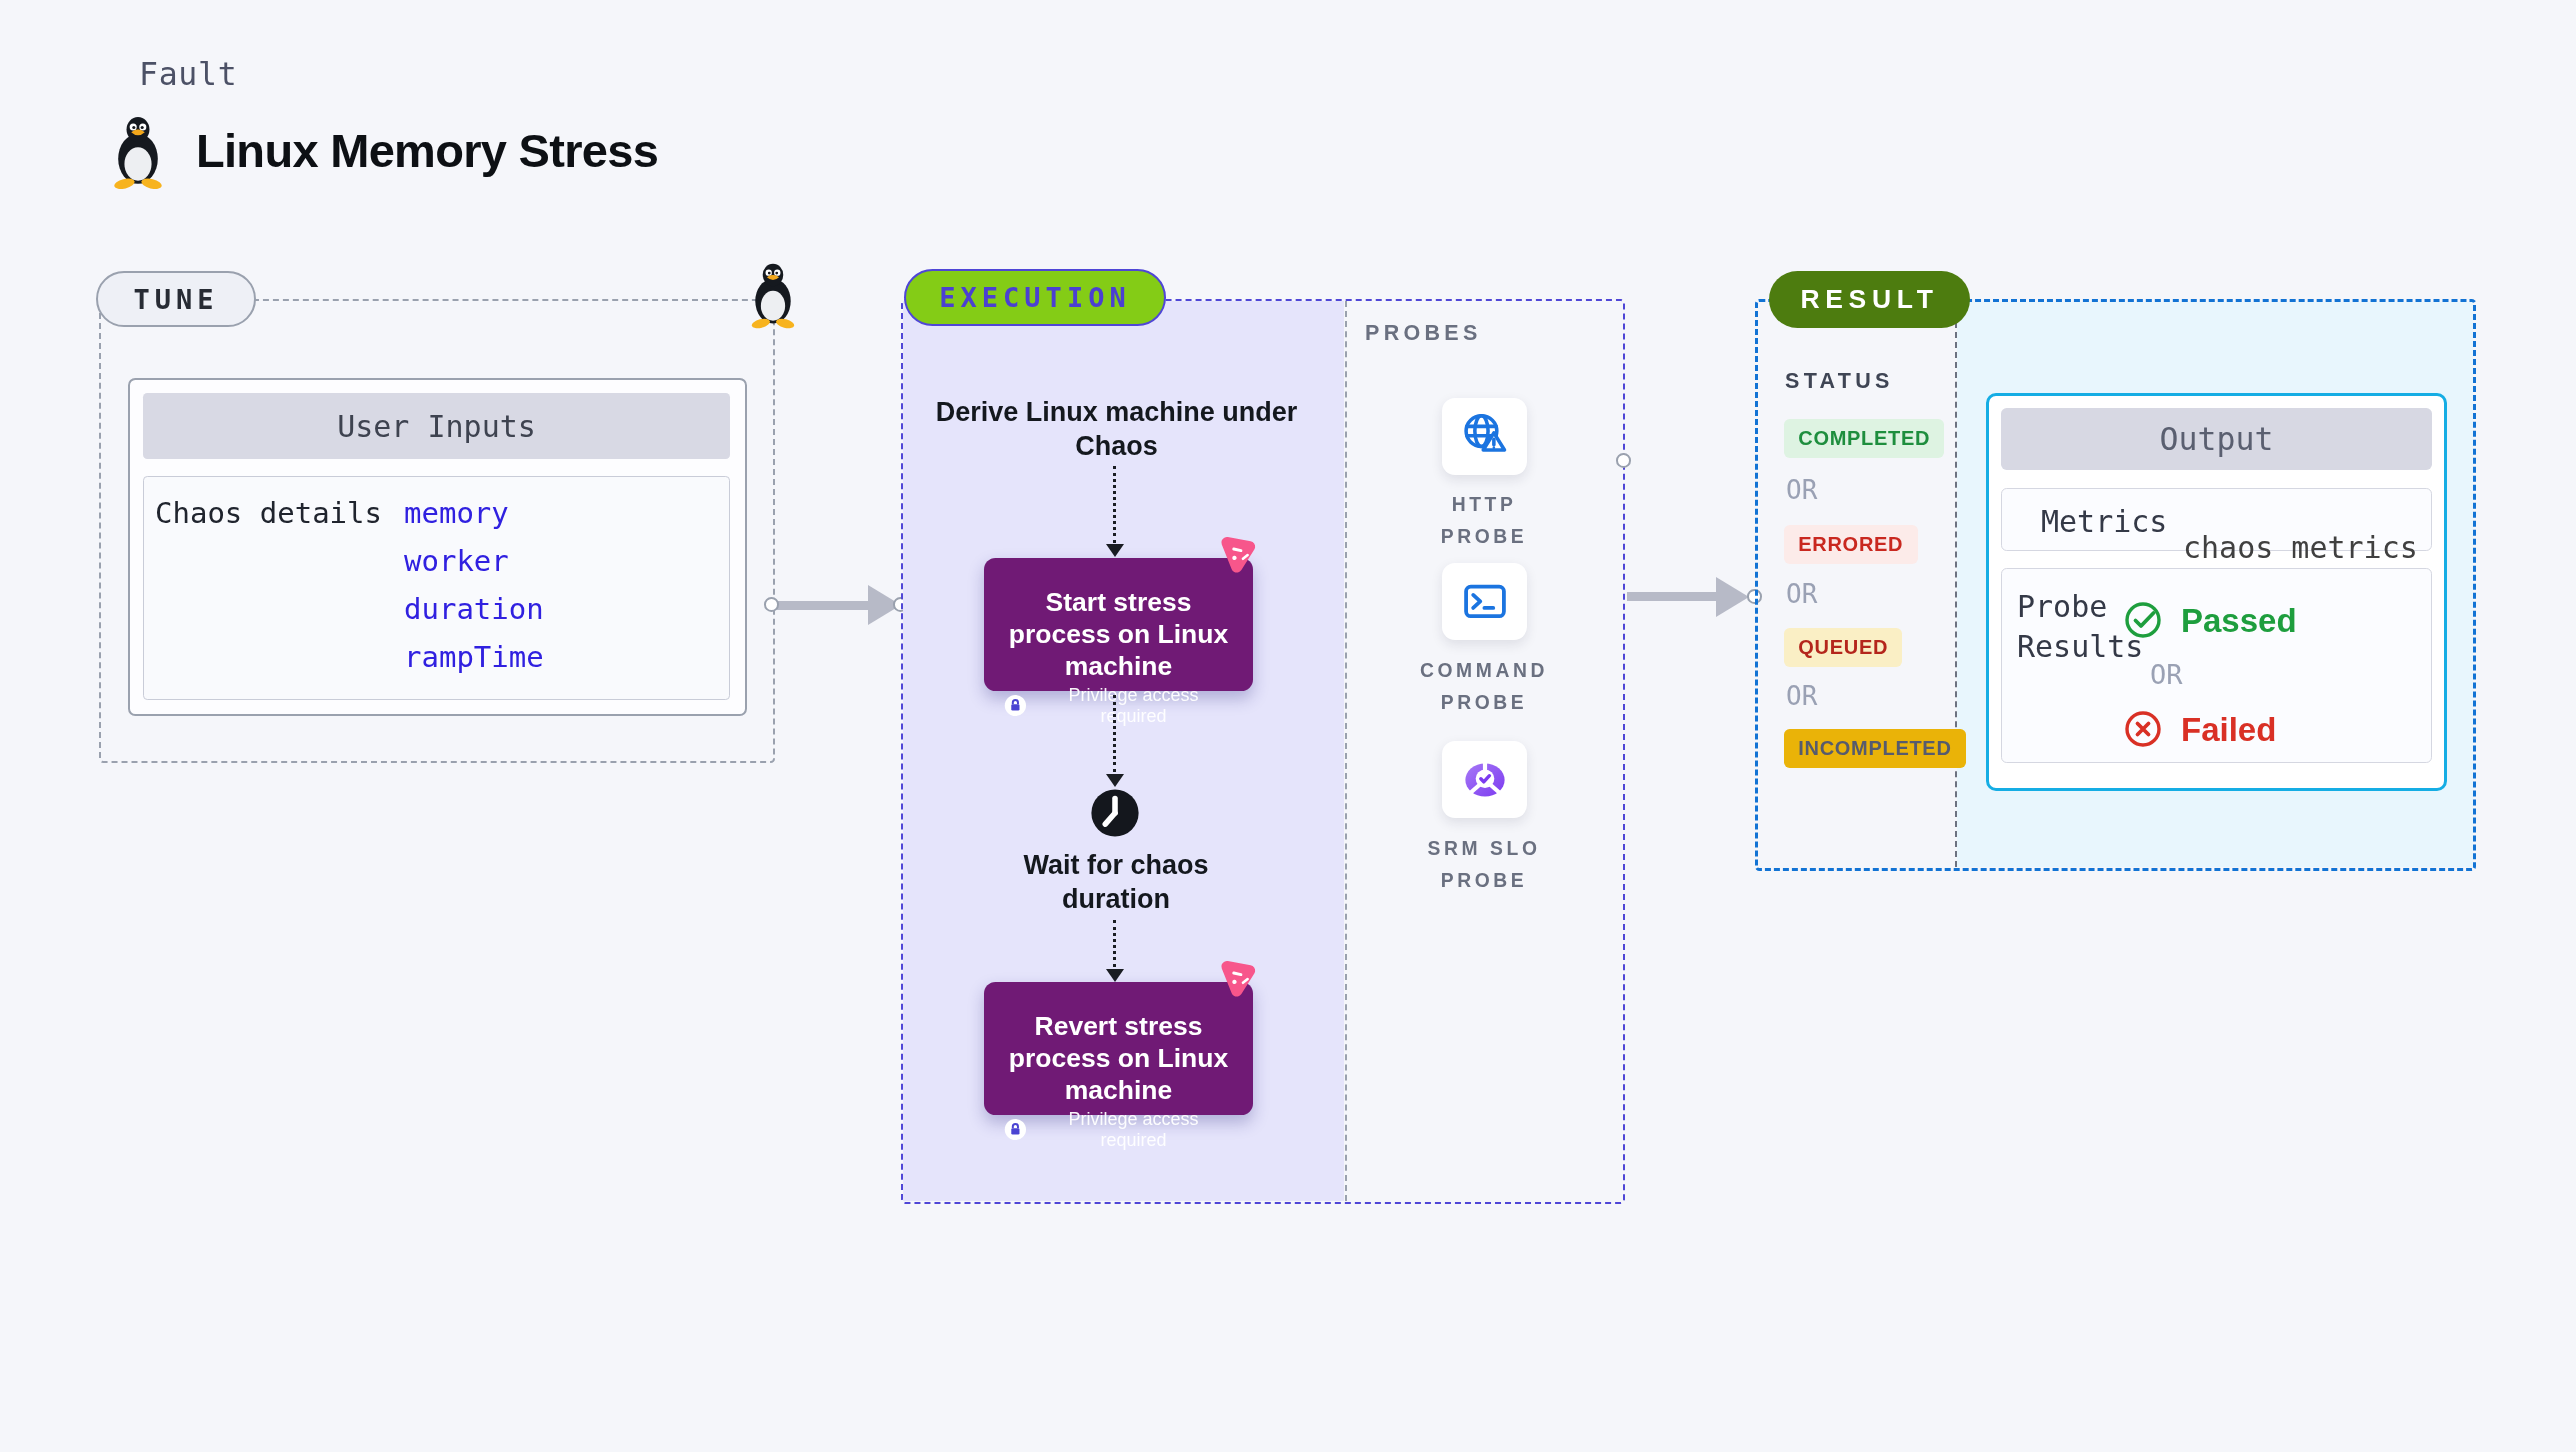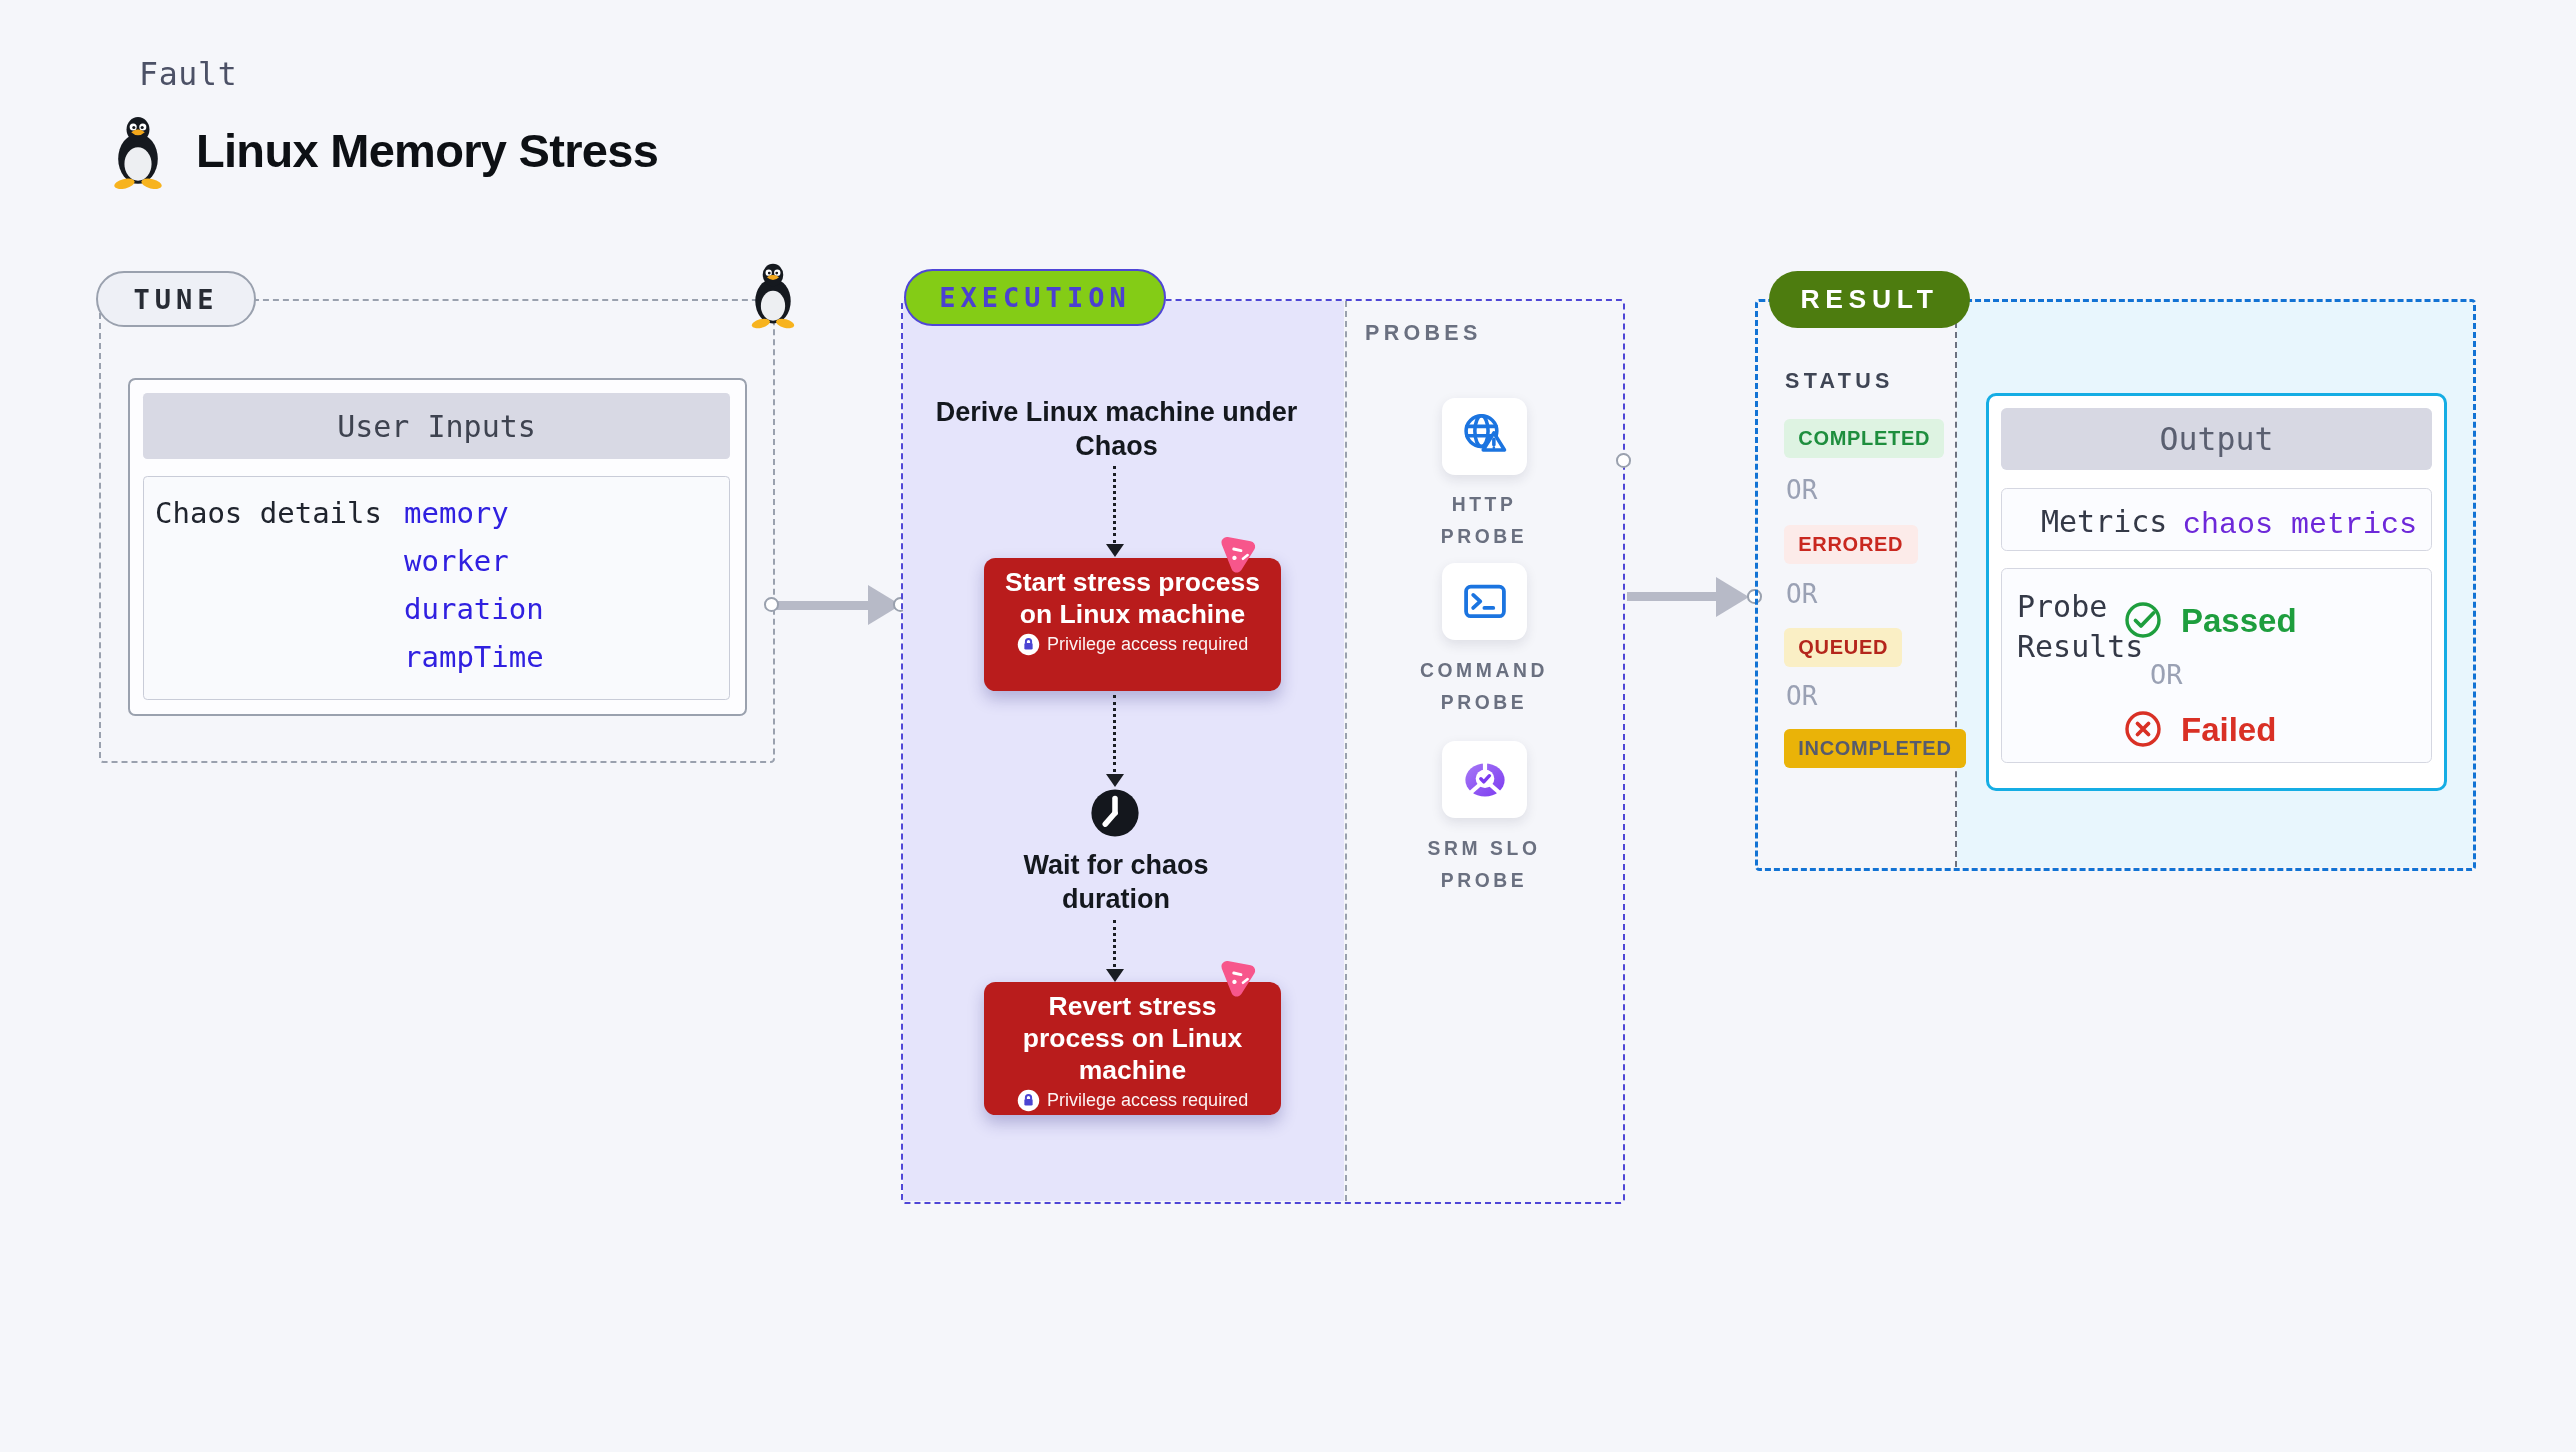--- a/index.html
+++ b/index.html
@@ -43,22 +43,22 @@
 
   
   .hbar{height:9.3px;background:#b7bac7;}
   .hhead{width:0;height:0;border-top:20px solid transparent;border-bottom:20px solid transparent;border-left:33px solid #b7bac7;}
   .dot-conn{width:10.7px;height:10.7px;border-radius:50%;background:#ffffff;border:2.9px solid #9aa1ae;}
   .vdotted{width:0;border-left:3.6px dotted #1a1d23;}
   .vhead{width:0;height:0;border-left:9.3px solid transparent;border-right:9.3px solid transparent;border-top:13px solid #1a1d23;}
 
   
   .step-text{font-size:27px;line-height:34px;font-weight:700;color:#14181e;text-align:center;}
-  .node{width:297px;height:133px;background:#b91c1c;border-radius:11.5px;box-shadow:0 7.2px 15.8px rgba(43,38,130,.28);
-        color:#fff;text-align:center;box-sizing:border-box;padding:8px 20px 0 20px;}
+  .node{width:269px;height:133px;background:#701a75;border-radius:11.5px;box-shadow:0 7.2px 15.8px rgba(43,38,130,.28);
+        color:#fff;text-align:center;box-sizing:border-box;padding:28px 20px 0 20px;}
   .node-title{font-size:26.5px;line-height:32px;font-weight:700;}
   .priv{display:flex;align-items:center;justify-content:center;gap:7.2px;margin-top:2.9px;}
   .priv span{font-size:18px;color:rgba(255,255,255,.95);}
   .pink-badge{width:54px;height:54px;}
 
   
   .probes-label{font-size:21.5px;font-weight:700;letter-spacing:4.3px;color:#6a7080;}
   .probe-card{left:1442px;width:85px;height:77px;background:#ffffff;border-radius:13px;
               box-shadow:0 4.3px 11.5px rgba(25,30,60,.10);display:flex;align-items:center;justify-content:center;}
   .probe-name{left:1405px;width:158px;font-size:19.3px;font-weight:700;letter-spacing:3.6px;color:#6a7080;
@@ -74,21 +74,21 @@
   .badge-neutral{color:#565b6e;background:#eab308;}
   .or-sep{left:1786px;font-size:26px;color:#9aa1b4;}
 
   
   .output-box{left:1986px;top:393px;width:461px;height:398px;background:#ffffff;border:3.6px solid #15ade4;border-radius:10px;box-sizing:border-box;}
   .output-header{left:2001px;top:408px;width:431px;height:62px;background:#d7d8e3;border-radius:5.7px;
                  display:flex;align-items:center;justify-content:center;font-size:31.5px;color:#5a5f70;}
   .out-row{background:#fbfcff;border:1.4px solid #d5d7e1;border-radius:5.7px;box-sizing:border-box;}
   .metrics-row{left:2001px;top:488px;width:431px;height:63px;}
   .metrics-label{left:2017px;top:504px;font-size:30px;color:#343947;margin-left:24px;}
-  .metrics-value{left:2183px;top:508px;font-size:30px;color:#6d28d9;font-family:Liberation Mono, monospace;}
+  .metrics-value{left:2183px;top:530px;font-size:30px;color:#404040;}
   .probe-row{left:2001px;top:568px;width:431px;height:195px;}
   .probe-results-label{left:2017px;top:587px;width:165px;font-size:30px;line-height:40px;color:#343947;}
   .passed-text{left:2181px;top:602px;font-size:33px;font-weight:700;color:#1e9e3e;}
   .failed-text{left:2181px;top:711px;font-size:33px;font-weight:700;color:#d93025;}
   .or-small{left:2150px;top:659px;font-size:27px;color:#9aa1b4;}
 </style>
 </head>
 <body>
 
 <div id="stage">

